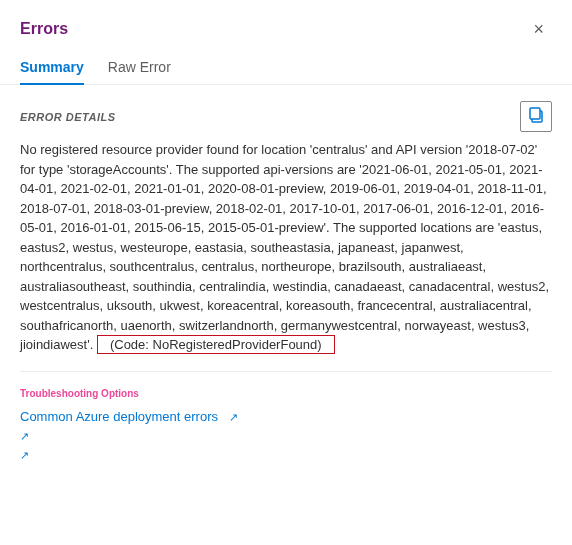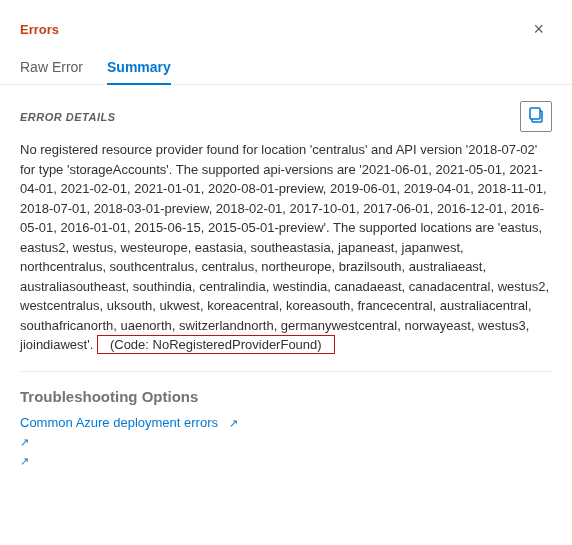--- a/index.html
+++ b/index.html
@@ -25,23 +25,23 @@
     }
 
     .dialog-header {
       display: flex;
       justify-content: space-between;
       align-items: center;
       padding: 16px 20px 0 20px;
     }
 
     .dialog-title {
-      font-size: 13px;
-      font-weight: 600;
-      color: #c2410c;
+      font-size: 16px;
+      font-weight: 600;
+      color: #701a75;
     }
 
     .close-btn {
       background: none;
       border: none;
       cursor: pointer;
       font-size: 18px;
       color: #605e5c;
       padding: 4px 8px;
       line-height: 1;
@@ -149,23 +149,23 @@
       font-size: 16px;
       color: #605e5c;
       padding: 2px 4px;
     }
 
     .troubleshooting-section {
       margin-top: 16px;
     }
 
     .troubleshooting-title {
-      font-size: 15px;
-      font-weight: 600;
-      color: #737373;
+      font-size: 10px;
+      font-weight: 600;
+      color: #ec4899;
       margin-bottom: 10px;
     }
 
     .link-item {
       display: flex;
       align-items: flex-end;
       gap: 11px;
       margin-bottom: 6px;
     }
 
@@ -184,25 +184,25 @@
 </head>
 <body>
 
 <div class="dialog">
   <div class="dialog-header">
     <span class="dialog-title">Errors</span>
     <button class="close-btn">×</button>
   </div>
 
   <div class="tabs">
+    <div class="tab active">
+      <span>Summary</span>
+    </div>
     <div class="tab">
       <span>Raw Error</span>
-    </div>
-    <div class="tab active">
-      <span>Summary</span>
     </div>
   </div>
 
   <div class="dialog-body">
     <div class="error-details-section">
       <div class="section-header">
         <span class="section-label">ERROR DETAILS</span>
         <button class="copy-btn" title="Copy">
           <svg width="18" height="18" viewBox="0 0 18 18" fill="none" xmlns="http://www.w3.org/2000/svg">
             <rect x="5" y="5" width="10" height="11" rx="1" stroke="#0078d4" stroke-width="1.5" fill="none"></rect>

